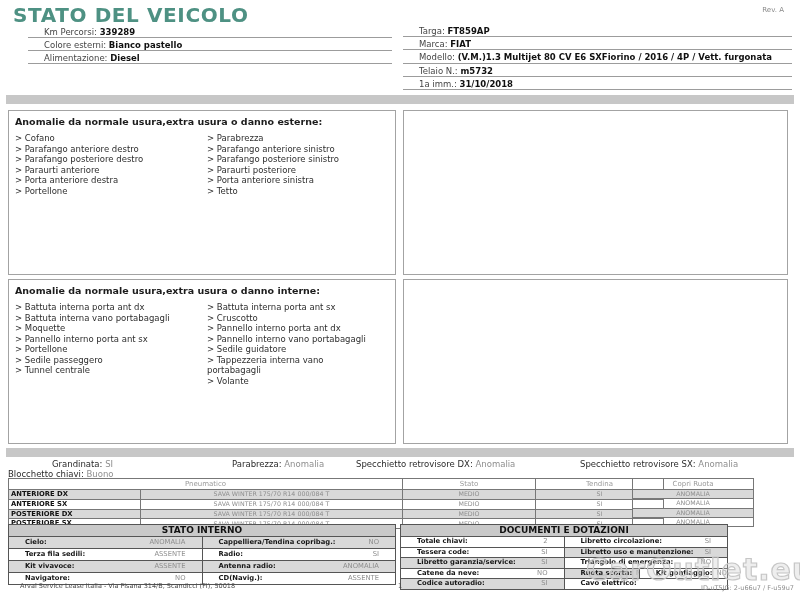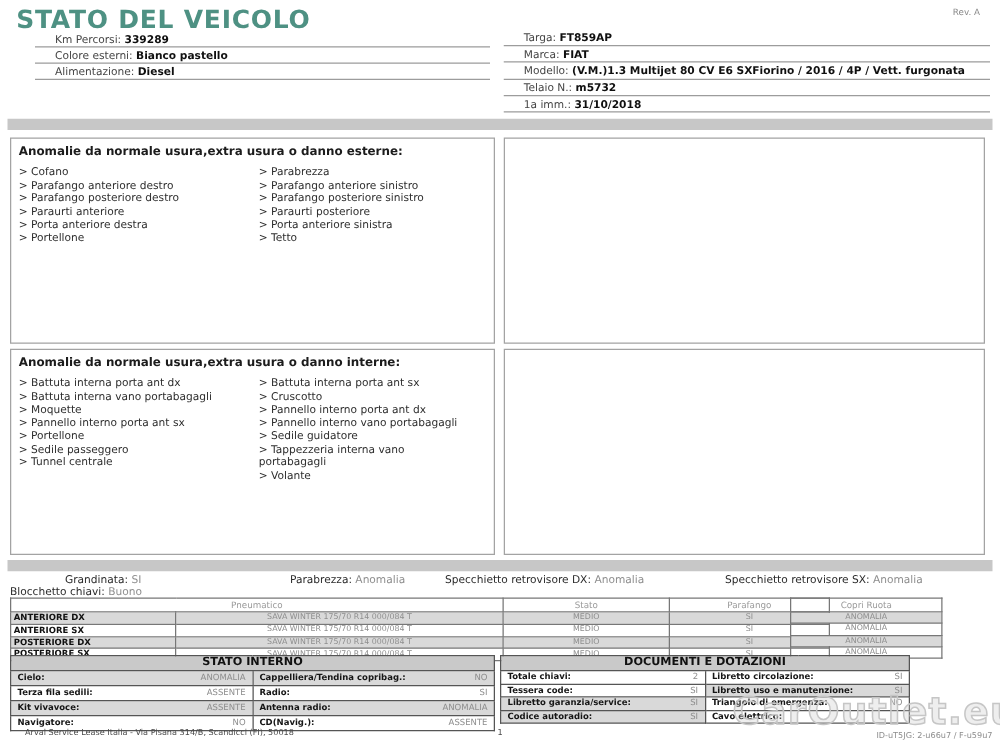--- a/index.html
+++ b/index.html
@@ -49,21 +49,21 @@
   td.th{color:#9a9a9a;text-align:center;font-size:7px;padding:1.5px 2px;}
   td.pos{font-weight:bold;font-size:6.8px;color:#111;text-align:left;}
   td.mid{font-size:6.3px;color:#8e8e8e;text-align:center;}
   tr.shade td{background:#d9d9d9;}
   td.cshade{background:#d9d9d9;}
 
   
   .stato-t{left:8px;top:524px;width:388px;}
   .doc-t{left:400px;top:524px;width:328px;}
   .stato-t table,.doc-t table{width:100%;}
-  .stato-t td,.doc-t td{border:1px solid #555;padding:1px 5px;overflow:hidden;}
+  .stato-t td,.doc-t td{border:1px solid #555;padding:1px 16px;overflow:hidden;}
   td.tbl-head{background:#c9c9c9;font-weight:bold;text-align:center;font-size:9px;
               line-height:11px;color:#111;padding:0;}
   .kv{display:flex;justify-content:space-between;line-height:1;}
   .stato-t .kv{padding:0;}
   .kv .cl{font-weight:bold;font-size:6.8px;color:#161616;white-space:nowrap;}
   .kv .cv{font-size:6.8px;color:#8e8e8e;white-space:nowrap;padding-left:4px;}
   .stato-t td{height:9px;}
   .doc-t td{height:7.5px;}
 
   
@@ -198,21 +198,21 @@
       <colgroup>
           <col style="width:132px">
           <col style="width:262px">
           <col style="width:133px">
           <col style="width:128px">
         </colgroup>
       <tbody>
           <tr>
         <td class="th" colspan="2">Pneumatico</td>
         <td class="th">Stato</td>
-        <td class="th">Parafango</td>
+        <td class="th">Tendina</td>
       </tr>
       <tr class="shade">
         <td class="pos">ANTERIORE DX</td>
         <td class="mid">SAVA WINTER 175/70 R14 000/084 T</td>
         <td class="mid">MEDIO</td>
         <td class="mid">SI</td>
       </tr>
       <tr>
         <td class="pos">ANTERIORE SX</td>
         <td class="mid">SAVA WINTER 175/70 R14 000/084 T</td>
@@ -374,20 +374,40 @@
               </div>
             </td>
         <td colspan="2">
               <div class="kv">
                 <span class="cl">Triangolo di emergenza:</span>
                 <span class="cv">NO</span>
               </div>
             </td>
       </tr>
       <tr>
+        <td>
+              <div class="kv">
+                <span class="cl">Catene da neve:</span>
+                <span class="cv">NO</span>
+              </div>
+            </td>
+        <td class="cshade">
+              <div class="kv">
+                <span class="cl">Ruota scorta:</span>
+                <span class="cv">NO</span>
+              </div>
+            </td>
+        <td>
+              <div class="kv">
+                <span class="cl">Kit gonfiaggio:</span>
+                <span class="cv">NO</span>
+              </div>
+            </td>
+      </tr>
+      <tr>
         <td class="cshade">
               <div class="kv">
                 <span class="cl">Codice autoradio:</span>
                 <span class="cv">SI</span>
               </div>
             </td>
         <td colspan="2">
               <div class="kv">
                 <span class="cl">Cavo elettrico:</span>
                 <span class="cv"></span>

